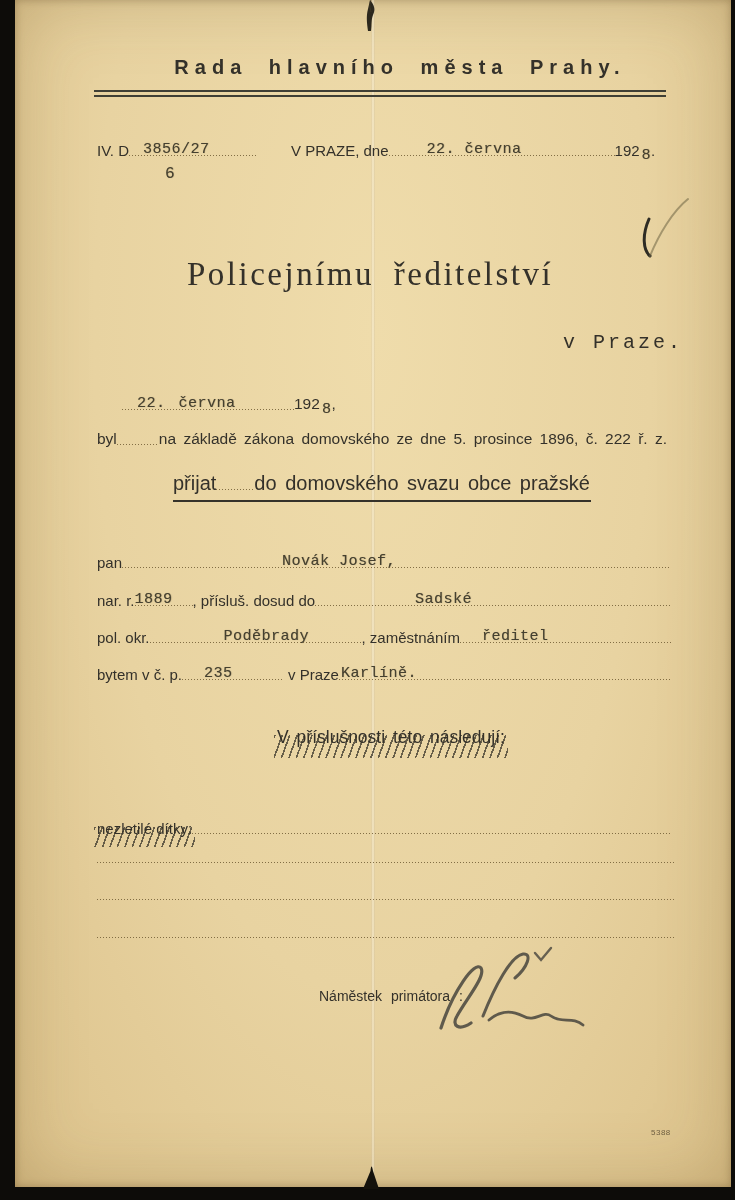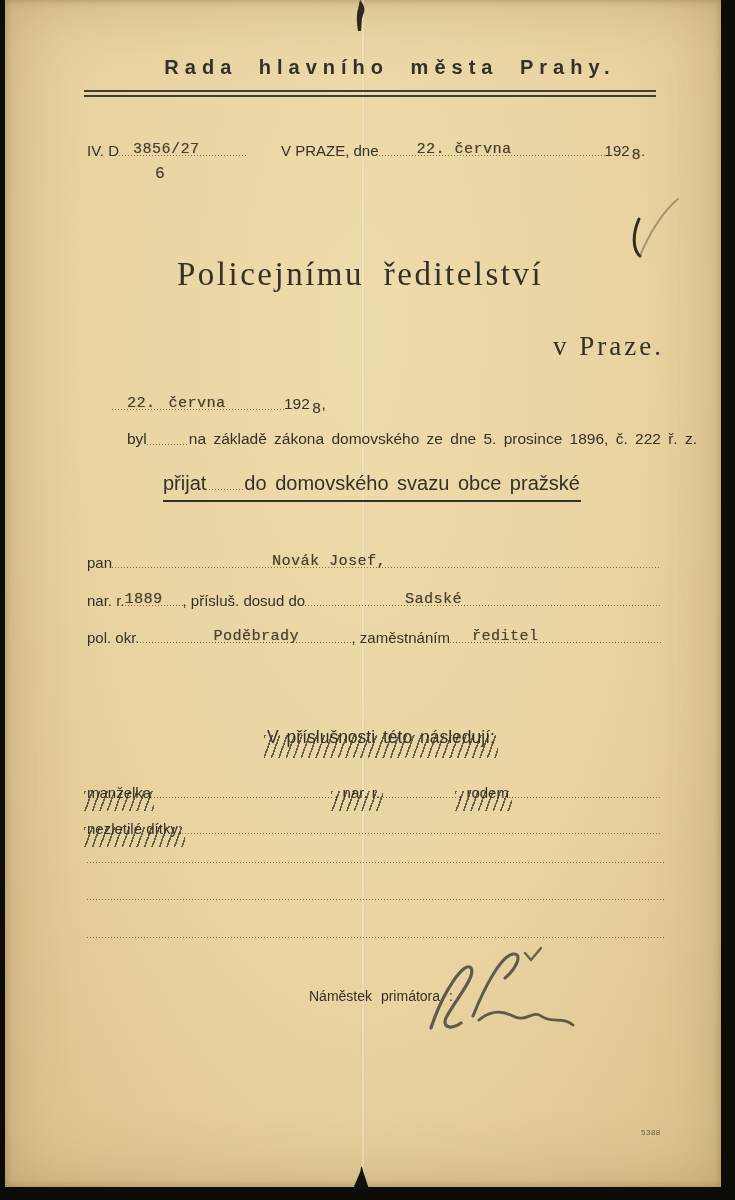--- a/index.html
+++ b/index.html
@@ -1,21 +1,21 @@
 <!DOCTYPE html>
 <html><head>
 <meta charset="utf-8">
 <style>
   html,body{margin:0;padding:0;}
   body{
     width:735px;height:1200px;position:relative;background:#0d0c09;
     font-family:"Liberation Sans",sans-serif;overflow:hidden;
   }
   .paper{
-    position:absolute;left:5px;top:0;width:716px;height:1187px;
+    position:absolute;left:15px;top:0;width:716px;height:1187px;
     background:radial-gradient(ellipse at 50% 28%, #efdcab 0%, #e8d3a1 55%, #dcc28b 100%);
     box-shadow:inset 0 0 70px rgba(120,88,40,.28), inset 0 0 9px rgba(80,58,25,.35);
   }
   
   .crease-v{position:absolute;left:356px;top:0;bottom:0;width:4px;
     background:linear-gradient(to right, rgba(120,95,60,.10), rgba(255,250,232,.50), rgba(120,95,60,.12));}
   .tear-top{position:absolute;left:346px;top:0;}
   .tear-bottom{position:absolute;left:348px;bottom:-2px;}
   
   .printed{color:#34312a;}
@@ -40,22 +40,22 @@
     content:"";position:absolute;left:-3px;right:-3px;top:42%;bottom:-10px;
     background:repeating-linear-gradient(110deg, rgba(52,48,38,.72) 0 1.6px, transparent 1.6px 7px);
   }
   
   .org-header{position:absolute;left:80px;top:56px;width:610px;text-align:center;
     font-size:20px;font-weight:bold;letter-spacing:6px;word-spacing:10px;}
   .double-rule{position:absolute;left:79px;top:90px;width:572px;height:3px;
     border-top:2px solid #3f3f35;border-bottom:2px solid #3f3f35;}
   .addressee{position:absolute;left:158px;top:242px;font-size:33px;font-weight:500;
     font-family:"Liberation Serif","DejaVu Serif",serif;letter-spacing:2.5px;word-spacing:9px;margin:14px;}
-  .addressee-place{position:absolute;left:548px;top:331px;font-size:27px;
-    font-family:Liberation Serif, serif;letter-spacing:3px;}
+  .addressee-place{position:absolute;left:548px;top:331px;font-size:20px;
+    font-family:Liberation Mono, monospace;letter-spacing:3px;}
   .accept-line{position:absolute;left:158px;top:472px;width:418px;display:flex;align-items:center;
     font-size:20px;word-spacing:3px;border-bottom:2px solid #35322a;padding-bottom:5px;}
   .family-heading{position:absolute;left:220px;top:727px;width:312px;text-align:center;font-size:17.5px;word-spacing:3px;}
   .family-heading .struck::after{top:38%;}
   .blank-line{position:absolute;left:82px;width:578px;height:19px;}
   .sig-label{position:absolute;left:304px;top:988px;font-size:14px;word-spacing:5px;}
   .signature-svg{position:absolute;left:408px;top:946px;}
   .checkmark-svg{position:absolute;left:618px;top:197px;}
   .print-number{position:absolute;left:636px;top:1128px;font-size:8px;color:#6e5f42;letter-spacing:.5px;}
   .typed-sub{position:relative;top:5px;margin-left:2px;font-size:15px;}
@@ -112,21 +112,21 @@
 
   <div class="row" style="left:107px;top:394px;word-spacing:3.5px;font-size:15.5px;">
     <span class="field" style="width:172px;">
       <span class="typed tl15">22. června</span>
     </span>
     <span class="label printed">192</span>
     <span class="typed typed-sub">8</span>
     <span class="label printed">,</span>
   </div>
 
-  <div class="row" style="left:82px;top:429px;word-spacing:3px;font-size:15.5px;margin-left:40px;">
+  <div class="row" style="left:82px;top:429px;word-spacing:3px;font-size:15.5px;">
     <span class="label printed">byl</span>
     <span class="dotgap" style="width:42px;"></span>
     <span class="label printed">na základě zákona domovského ze dne 5. prosince 1896, č. 222 ř. z.</span>
   </div>
 
   <div class="accept-line printed">
     <span>přijat</span>
     <span class="dotgap" style="width:38px;"></span>
     <span>do domovského svazu obce pražské</span>
   </div>
@@ -153,33 +153,35 @@
     <span class="label printed">pol. okr.</span>
     <span class="field" style="width:212px;">
       <span class="typed tl30">Poděbrady</span>
     </span>
     <span class="label printed">, zaměstnáním</span>
     <span class="field grow">
       <span class="typed tl22">ředitel</span>
     </span>
   </div>
 
+  <div class="row" style="left:82px;top:664px;width:574px;">
+    <span class="label printed">bytem v č. p.</span>
+    <span class="field" style="width:100px;">
+      <span class="typed tl22">235</span>
+    </span>
+    <span class="label printed" style="margin-left:6px;">v Praze</span>
+    <span class="field grow">
+      <span class="typed tl2">Karlíně.</span>
+    </span>
+  </div>
 
   <div class="family-heading printed">
     <span class="struck">V příslušnosti této následují:</span>
   </div>
 
-  <div class="row" style="left:82px;top:782px;width:574px;">
-    <span class="label printed struck">manželka</span>
-    <span class="field" style="width:183px;"></span>
-    <span class="label printed struck">, nar. r.</span>
-    <span class="field" style="width:78px;"></span>
-    <span class="label printed struck">, rodem</span>
-    <span class="field grow"></span>
-  </div>
 
   <div class="row" style="left:82px;top:818px;width:574px;">
     <span class="label printed struck">nezletilé dítky:</span>
     <span class="field grow"></span>
   </div>
 
   <div class="blank-line" style="top:847px;"></div>
   <div class="blank-line" style="top:884px;"></div>
   <div class="blank-line" style="top:922px;"></div>
 

